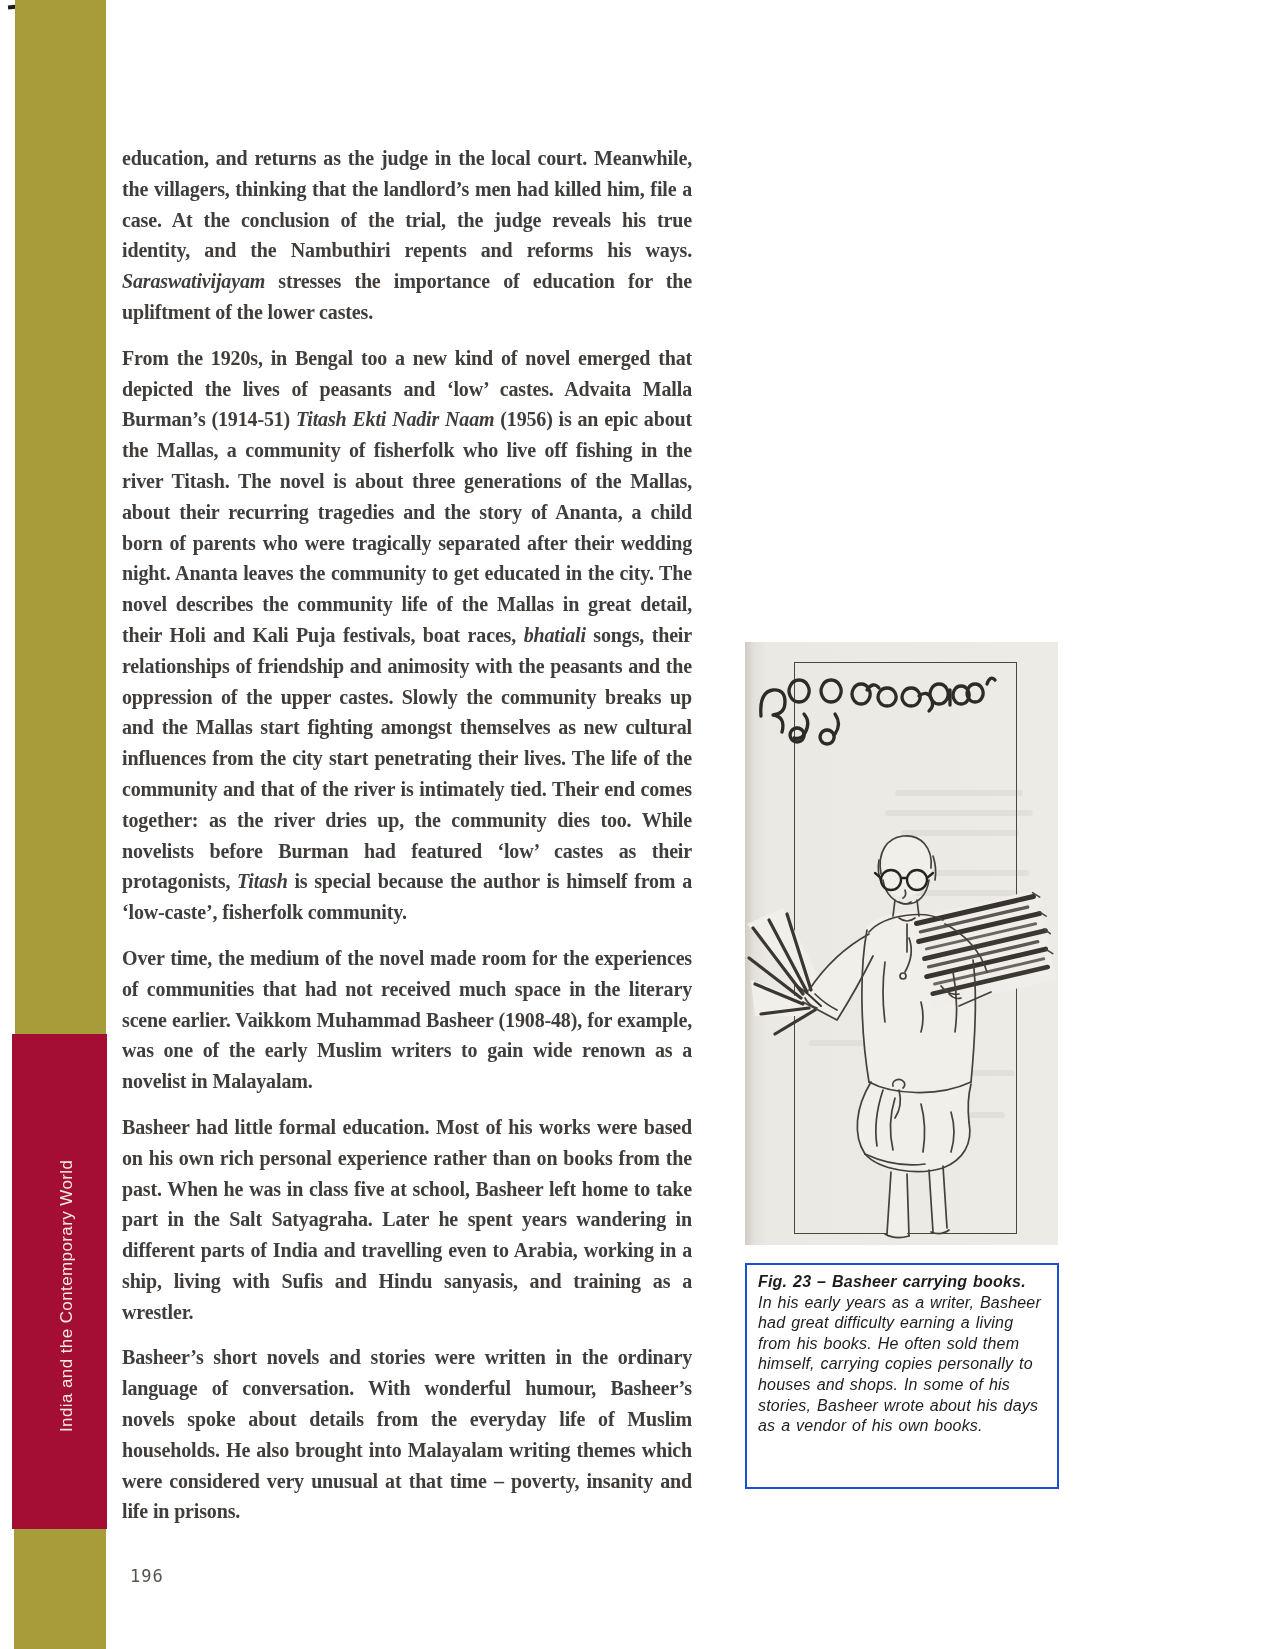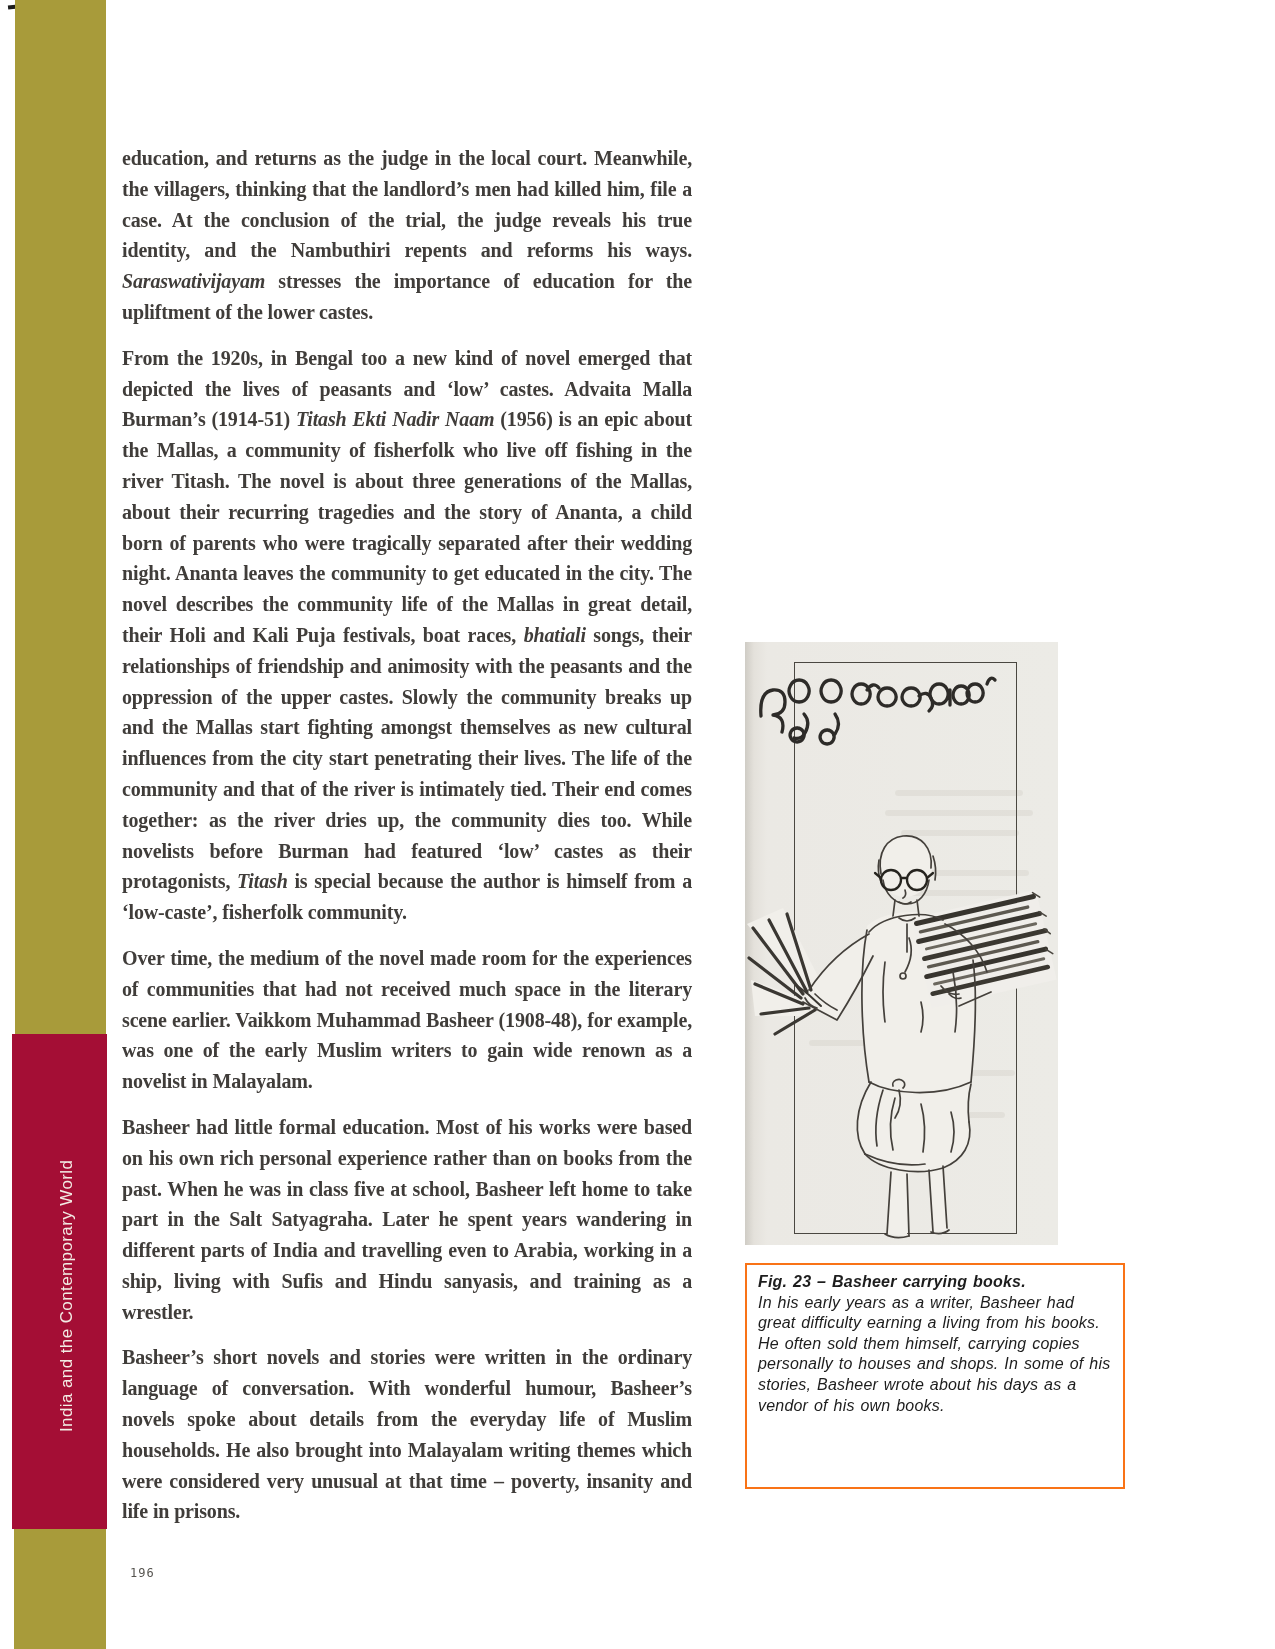--- a/index.html
+++ b/index.html
@@ -40,34 +40,34 @@
     background:linear-gradient(to right,#cfccc5 0px,#e4e1db 9px,#ebe9e4 22px,#ecebe6 100%);
   }
   .cover-box{
     position:absolute;left:49px;top:20px;width:223px;height:572px;
     border:1.5px solid #4a4741;box-sizing:border-box;
   }
   .sketch{position:absolute;left:0;top:0;width:313px;height:603px;}
   .sr{position:absolute;width:1px;height:1px;overflow:hidden;opacity:0;pointer-events:none;}
   
   .caption-box{
-    position:absolute;left:745px;top:1263px;width:380px;height:226px;
-    border:2px solid #f97316;box-sizing:border-box;
+    position:absolute;left:745px;top:1263px;width:314px;height:226px;
+    border:2px solid #1d4ed8;box-sizing:border-box;
     padding:7px 8px 6px 11px;
     font-family:"Liberation Sans", sans-serif;
     font-style:italic;font-size:16px;line-height:20.6px;
     letter-spacing:.2px;word-spacing:1.2px;
     color:#1d1d1d;background:#ffffff;
   }
   .caption-box .lead{display:block;font-weight:700;}
   
   .page-number{
     position:absolute;left:130px;top:1566px;
     font-family:"DejaVu Sans Mono", monospace;
-    font-size:12px;color:#55534e;letter-spacing:1px;
+    font-size:17px;color:#55534e;letter-spacing:1px;
   }
 </style>
 </head>
 <body>
 
 <div class="page">
 
   <div class="corner-mark"></div>
   <div class="bar bar-olive-top"></div>
   <div class="bar bar-maroon"></div>

